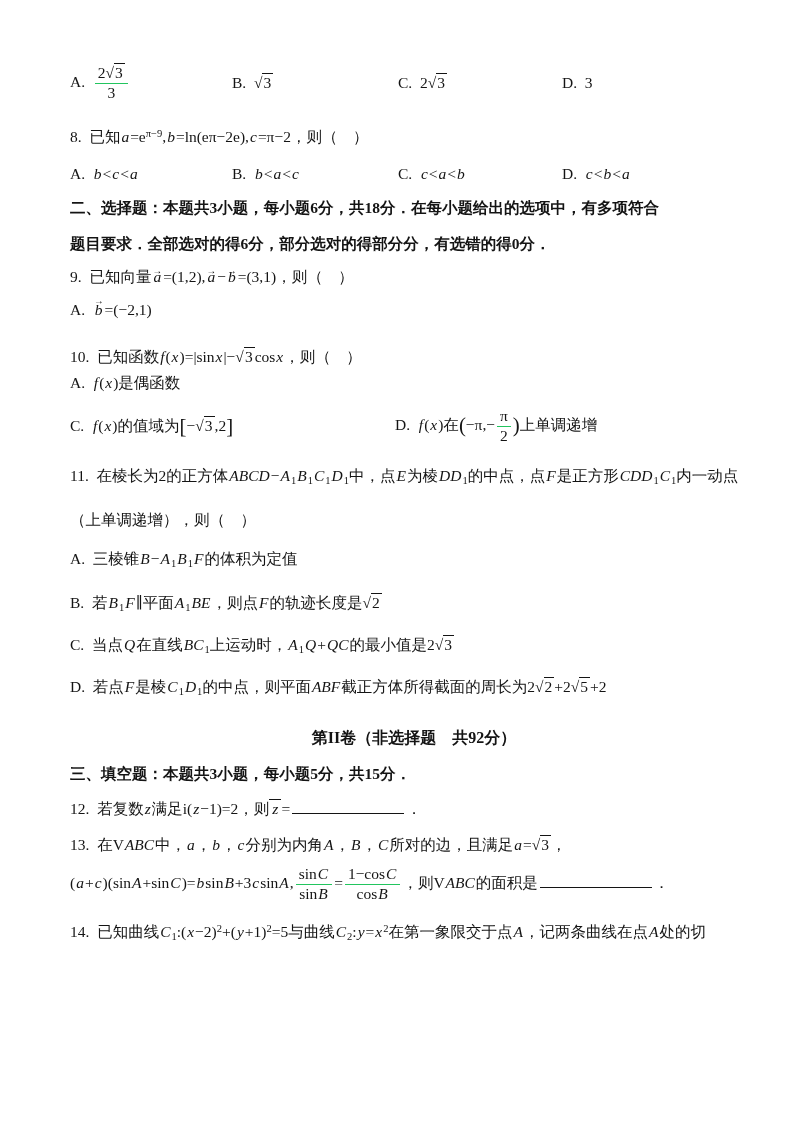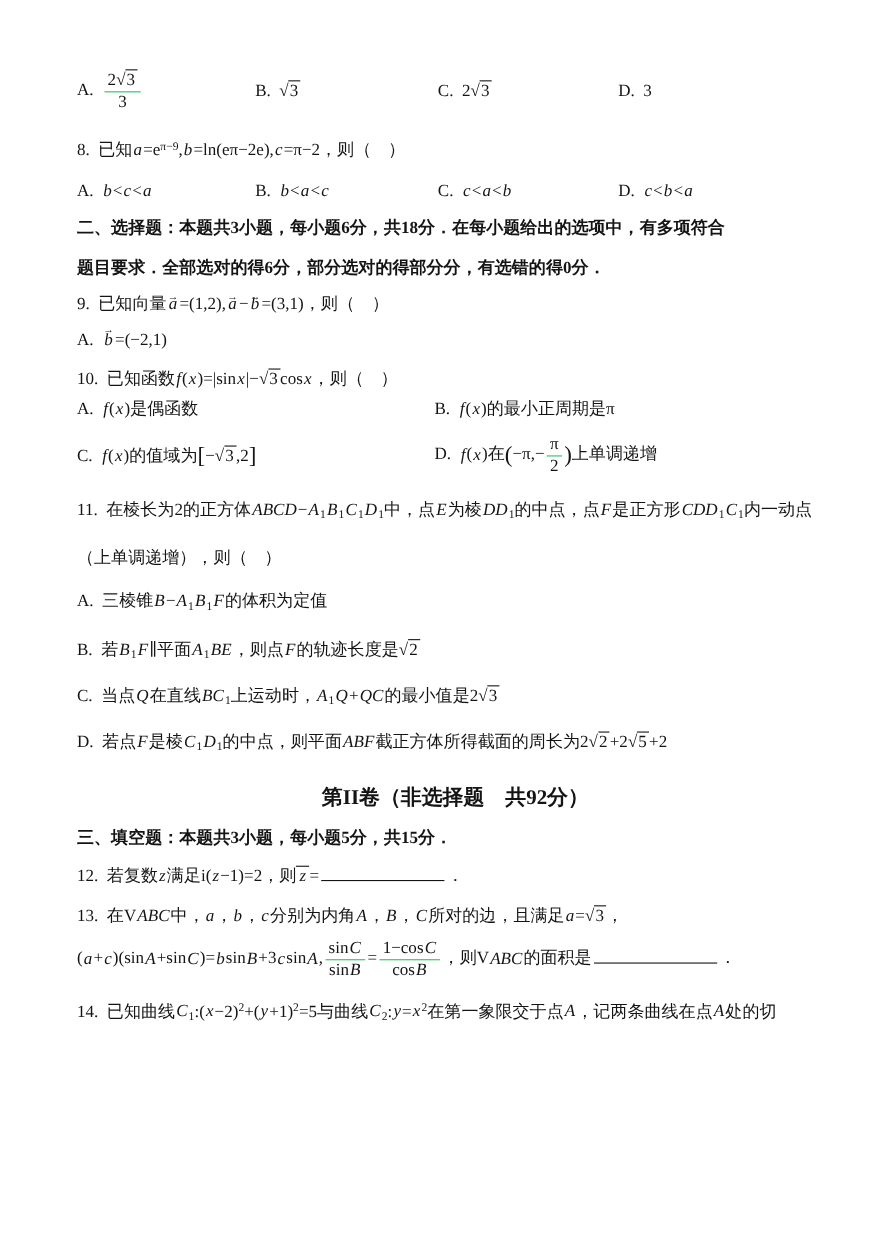--- a/index.html
+++ b/index.html
@@ -7,21 +7,21 @@
   body {
     width:794px; height:1123px; overflow:hidden;
     font-family:"Liberation Serif","DejaVu Serif",serif;
     font-size:15.5px; color:#141414;
   }
   .page { padding:64px 36px 0 70px; width:794px; }
   .line { line-height:24px; white-space:nowrap; }
   .grid4 { display:grid; grid-template-columns:162px 166px 164px auto; align-items:center; white-space:nowrap; }
   .grid2 { display:grid; grid-template-columns:325px auto; align-items:center; white-space:nowrap; }
   .bold { font-weight:bold; }
-  .center { text-align:center; font-size:19px; }
+  .center { text-align:center; font-size:16px; }
   i { font-style:italic; padding:0 1px; }
   sub { font-size:0.68em; vertical-align:-0.3em; }
   sup { font-size:0.68em; vertical-align:0.5em; }
   .frac { display:inline-flex; flex-direction:column; text-align:center; vertical-align:middle; margin:0 2px; line-height:1.2; }
   .frac .num { border-bottom:1px solid #22c55e; padding:0 3px; }
   .frac .den { padding:0 3px; }
   .sqrt { white-space:nowrap; }
   .sqrt .rad { border-top:1px solid #141414; padding:0 2px 0 1px; }
   .vec { position:relative; display:inline-block; font-style:italic; margin:0 2px; }
   .vec::before { content:"→"; position:absolute; top:-0.72em; left:50%; transform:translateX(-50%); font-size:0.62em; font-style:normal; letter-spacing:0; }
@@ -51,29 +51,28 @@
     <span>B. <i>b</i>&lt;<i>a</i>&lt;<i>c</i></span>
     <span>C. <i>c</i>&lt;<i>a</i>&lt;<i>b</i></span>
     <span>D. <i>c</i>&lt;<i>b</i>&lt;<i>a</i></span>
   </div>
 
   <p class="line bold" style="margin-bottom:12px">二、选择题：本题共3小题，每小题6分，共18分．在每小题给出的选项中，有多项符合</p>
   <p class="line bold" style="margin-bottom:9px">题目要求．全部选对的得6分，部分选对的得部分分，有选错的得0分．</p>
 
   <p class="line" style="margin-bottom:12px">9. 已知向量<span class="vec">a</span>=(1,2),<span class="vec">a</span>−<span class="vec">b</span>=(3,1)，则（  ）</p>
 
-  <div class="grid2" style="margin-bottom:14px">
+  <div class="grid2" style="margin-bottom:26px">
     <span>A. <span class="vec">b</span>=(−2,1)</span>
   </div>
 
   <p class="line" style="margin-bottom:4px">10. 已知函数<i>f</i>(<i>x</i>)=|sin<i>x</i>|−<span class="sqrt">√<span class="rad">3</span></span>cos<i>x</i>，则（  ）</p>
 
   <div class="grid2" style="margin-bottom:13px">
     <span>A. <i>f</i>(<i>x</i>)是偶函数</span>
-    <span>B. <i>f</i>(<i>x</i>)的最小正周期是π</span>
   </div>
   <div class="grid2" style="margin-bottom:18px">
     <span>C. <i>f</i>(<i>x</i>)的值域为<span class="bigb">[</span>−<span class="sqrt">√<span class="rad">3</span></span>,2<span class="bigb">]</span></span>
     <span>D. <i>f</i>(<i>x</i>)在<span class="bigb">(</span>−π,−<span class="frac">
           <span class="num">π</span>
           <span class="den">2</span>
         </span><span class="bigb">)</span>上单调递增</span>
   </div>
 
   <p class="line" style="margin-bottom:15px">11. 在棱长为2的正方体<i>ABCD</i>−<i>A</i><sub>1</sub><i>B</i><sub>1</sub><i>C</i><sub>1</sub><i>D</i><sub>1</sub>中，点<i>E</i>为棱<i>DD</i><sub>1</sub>的中点，点<i>F</i>是正方形<i>CDD</i><sub>1</sub><i>C</i><sub>1</sub>内一动点</p>

